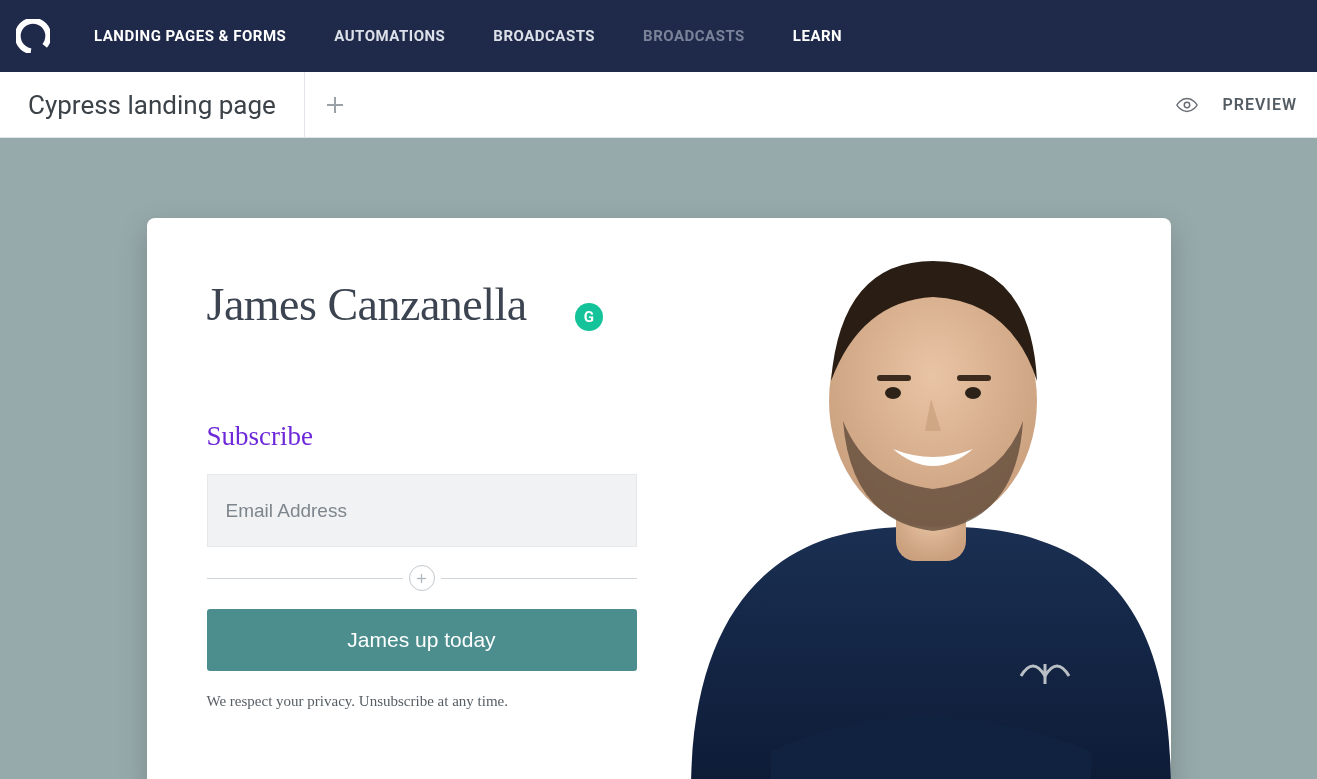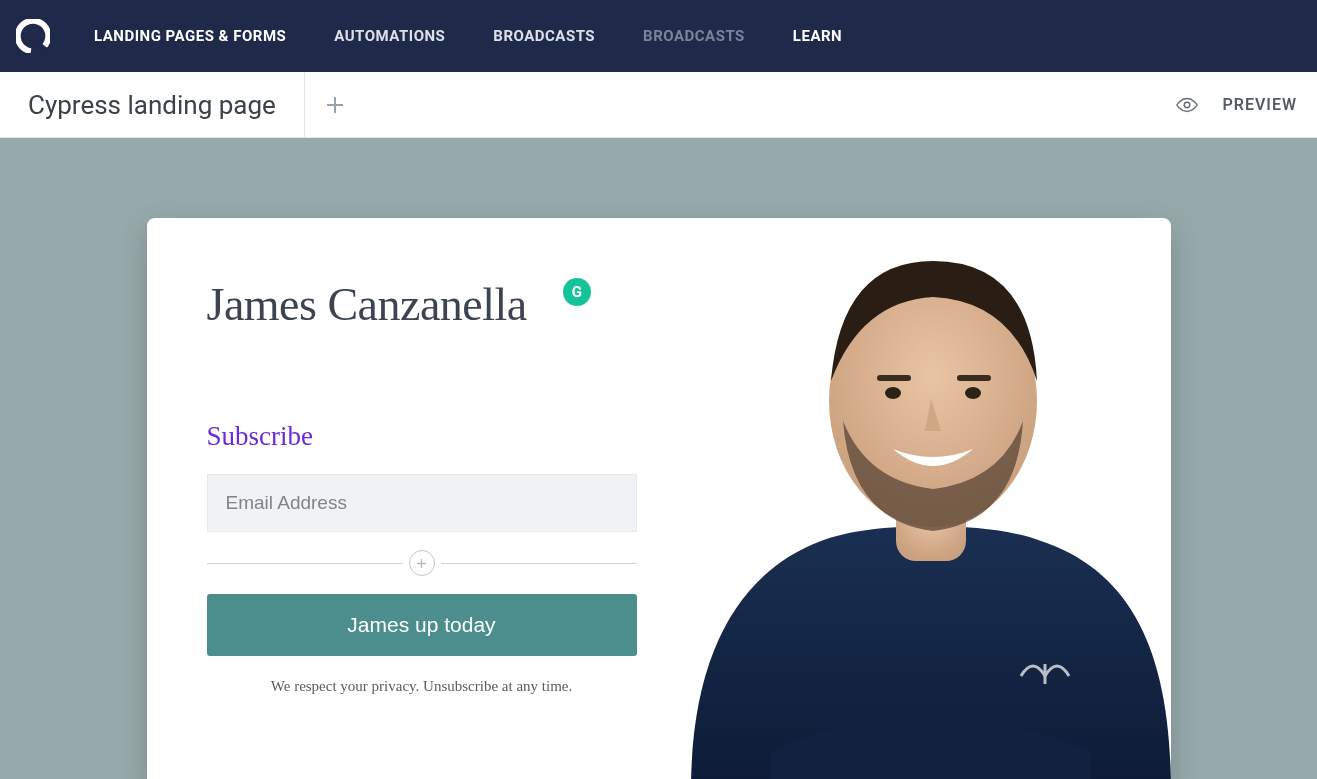--- a/index.html
+++ b/index.html
@@ -17,39 +17,39 @@
 .add-btn { width: 60px; height: 100%; display: flex; align-items: center; justify-content: center; cursor: pointer; }
 .add-btn svg { stroke: #9aa1a7; }
 .preview { margin-left: auto; display: flex; align-items: center; gap: 24px; color: #545c63; font-weight: 600; font-size: 16px; letter-spacing: 1px; padding-right: 20px; cursor: pointer; }
 .preview svg { stroke: #666d74; }
 
 .canvas { background: #97aaab; height: calc(779px - 126px); padding-top: 80px; display: flex; justify-content: center; }
 
 .card { background: #ffffff; width: 1024px; border-radius: 8px; box-shadow: 0 10px 30px rgba(0,0,0,0.2); position: relative; padding: 60px 60px 40px 60px; display: flex; overflow: hidden; }
 .card-left { width: 52%; }
 
-.headline-row { display: flex; align-items: flex-start; gap: 36px; }
+.headline-row { display: flex; align-items: flex-end; gap: 48px; }
 .headline { font-family: Georgia, "Times New Roman", serif; font-size: 46px; font-weight: 400; color: #3b4450; letter-spacing: -0.5px; }
 .grammarly { width: 28px; height: 28px; background: #15c39a; border-radius: 50%; color: #fff; font-weight: 700; display: flex; align-items: center; justify-content: center; font-size: 15px; flex-shrink: 0; }
 
 .subtext { color: #566069; font-size: 20px; margin-top: 46px; }
 
 .form-block { margin-top: 90px; }
 .sub-title { font-family: Georgia, "Times New Roman", serif; font-size: 27px; color: #6d28d9; font-weight: 400; }
-.email-input { width: 430px; height: 58px; background: #f0f2f3; border: 1px solid #e6e8e9; margin-top: 22px; padding: 16px 18px; font-size: 19px; color: #404040; }
+.email-input { width: 430px; height: 73px; background: #f0f2f3; border: 1px solid #e6e8e9; margin-top: 22px; padding: 16px 18px; font-size: 19px; color: #404040; }
 .email-input::placeholder { color: #7e868d; }
 
 .divider-row { width: 430px; display: flex; align-items: center; margin-top: 18px; }
 .div-line { flex: 1; height: 1px; background: #d0d5d9; }
 .div-plus { width: 26px; height: 26px; border: 1.5px solid #c2c8cc; border-radius: 50%; display: flex; align-items: center; justify-content: center; margin: 0 6px; cursor: pointer; }
 .div-plus svg { stroke: #b0b7bc; }
 
 .cta { width: 430px; height: 62px; background: #4c8e8e; color: #fff; font-size: 21px; font-weight: 400; border: none; border-radius: 3px; margin-top: 18px; cursor: pointer; }
 
-.privacy { width: 430px; text-align: center; font-family: Georgia, serif; color: #565e64; font-size: 15px; margin-top: 22px; }
+.privacy { width: 430px; text-align: left; font-family: Georgia, serif; color: #565e64; font-size: 15px; margin-top: 22px; }
 
 .photo { position: absolute; right: 0; bottom: 0; width: 500px; height: 560px; }
 
 
 </style>
 </head>
 <body>
 
 <div class="topnav">
   <svg class="logo" viewBox="0 0 40 40">

